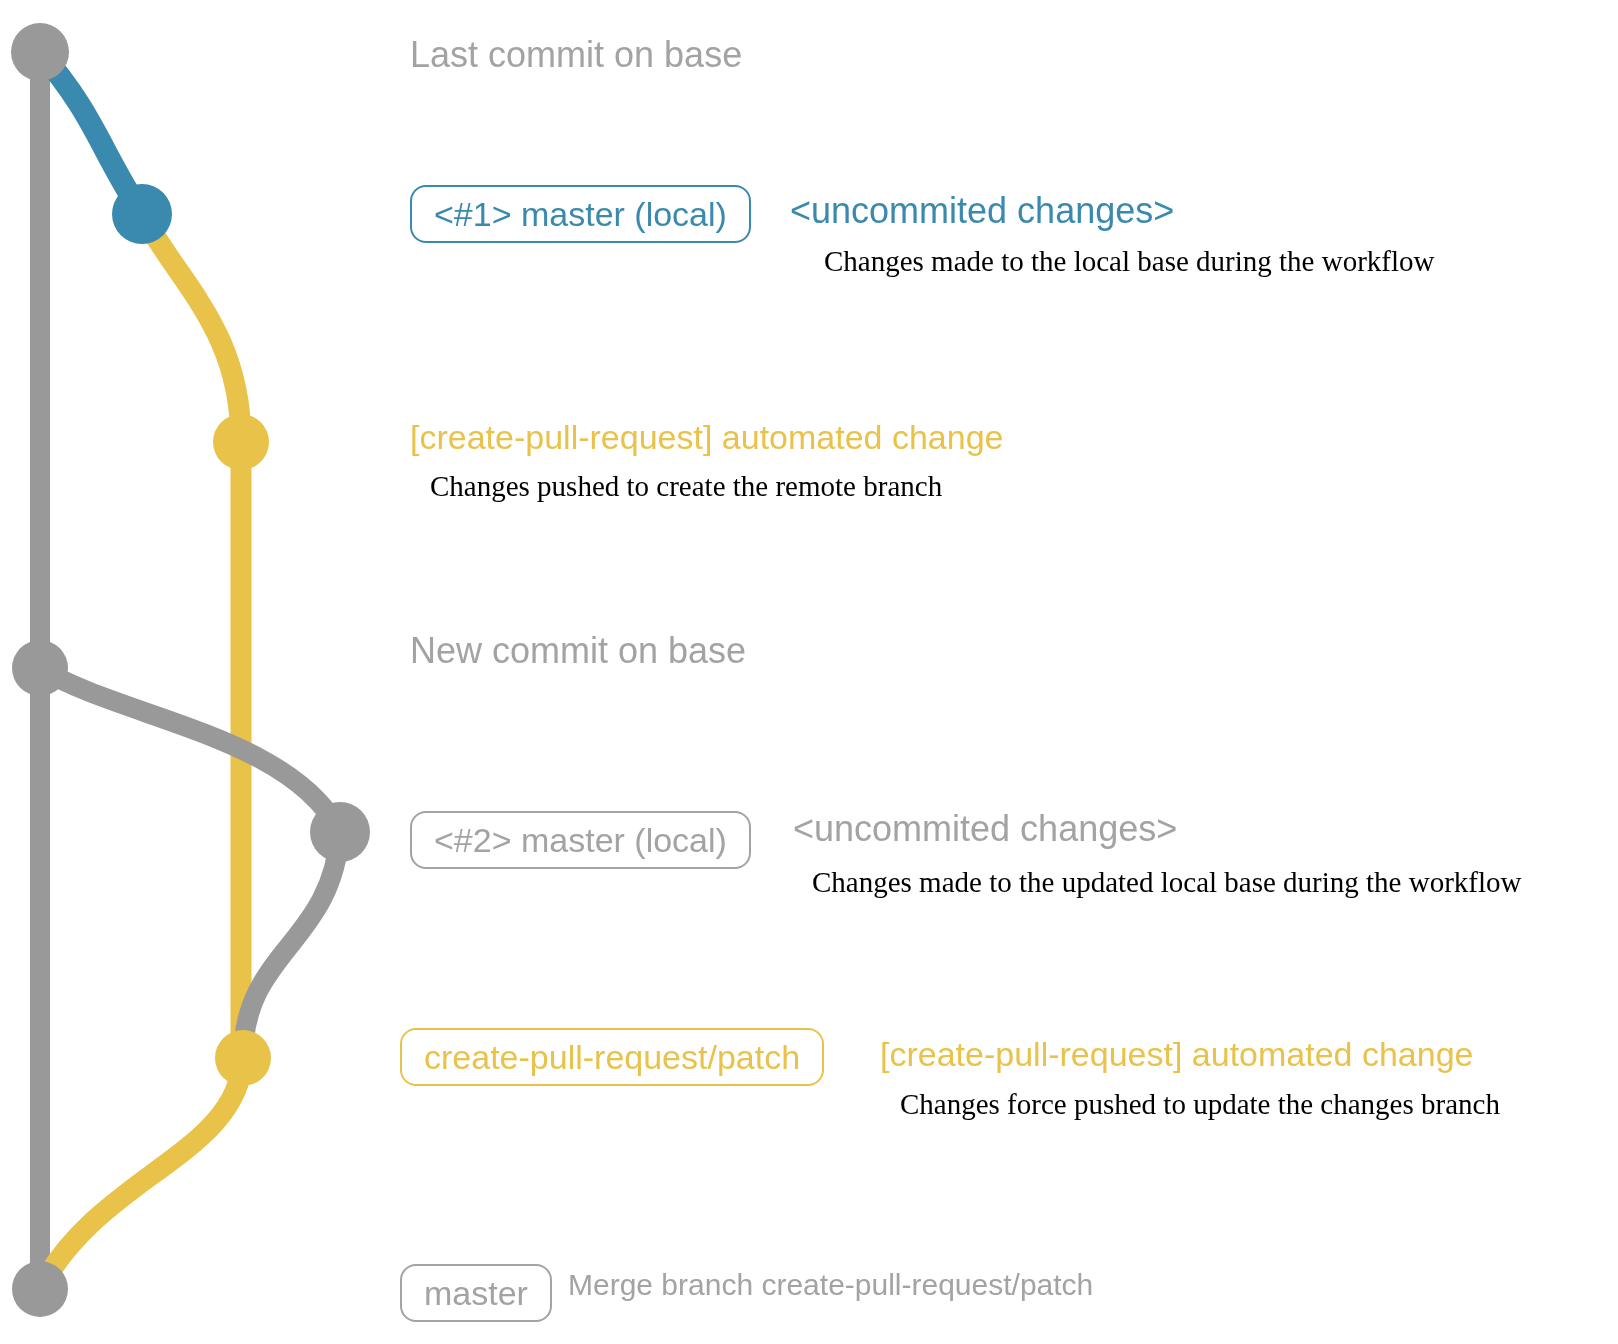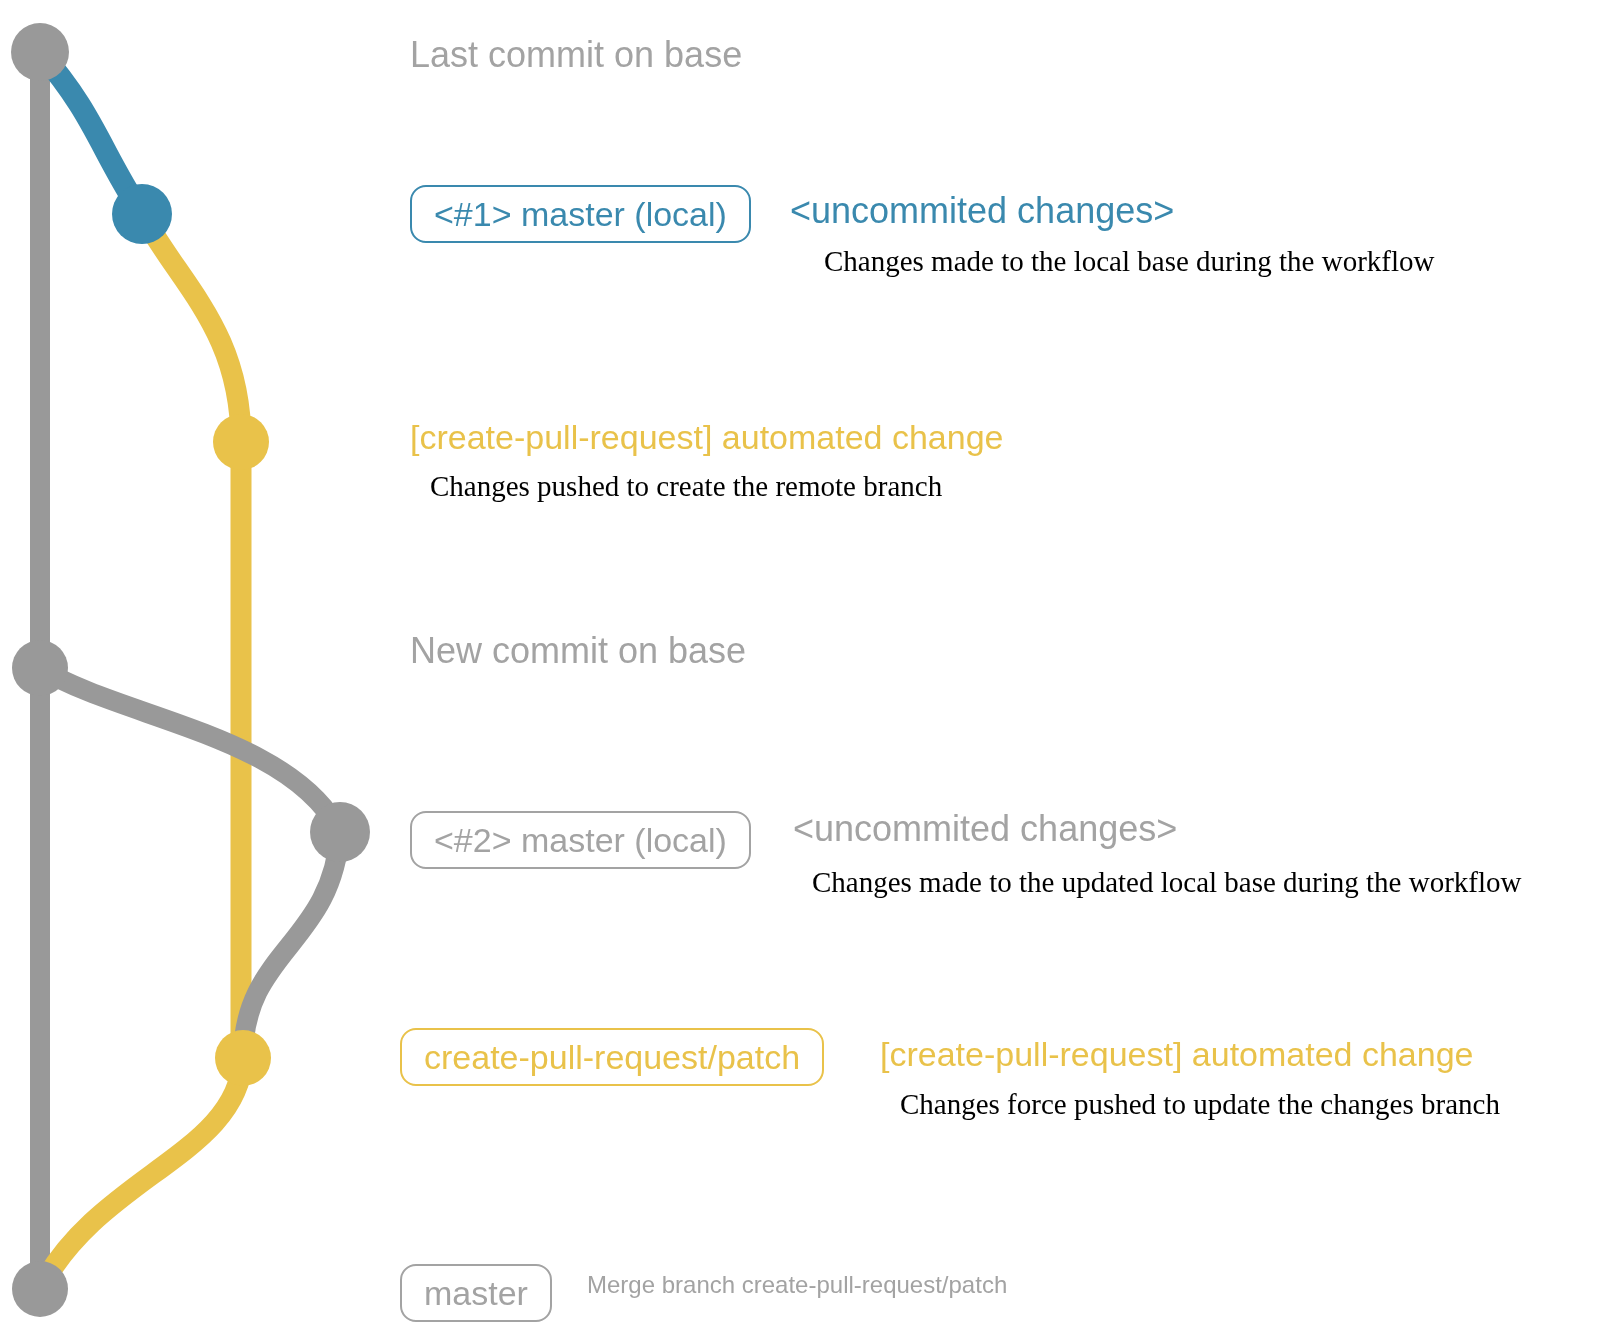--- a/index.html
+++ b/index.html
@@ -63,21 +63,21 @@
     border-radius: 16px;
     border: 2.5px solid;
     font-size: 34px;
     white-space: nowrap;
     box-sizing: border-box;
     background: transparent;
   }
   .tag-blue   { border-color: var(--blue);      color: var(--blue); }
   .tag-gray   { border-color: var(--text_gray); color: var(--text_gray); margin-top: 8px; }
   .tag-yellow { border-color: var(--yellow);    color: var(--yellow); }
-  .merge-lbl { font-size: 24px; margin-left: 19px; }
+  .merge-lbl { font-size: 30px; }
 </style>
 </head>
 <body>
 
 <div class="canvas">
 
   <svg class="graph-svg" width="1618" height="1344" viewBox="0 0 1618 1344">
 
     <path class="stroke-gray" d="M 40 52 L 40 1289"></path>
 

